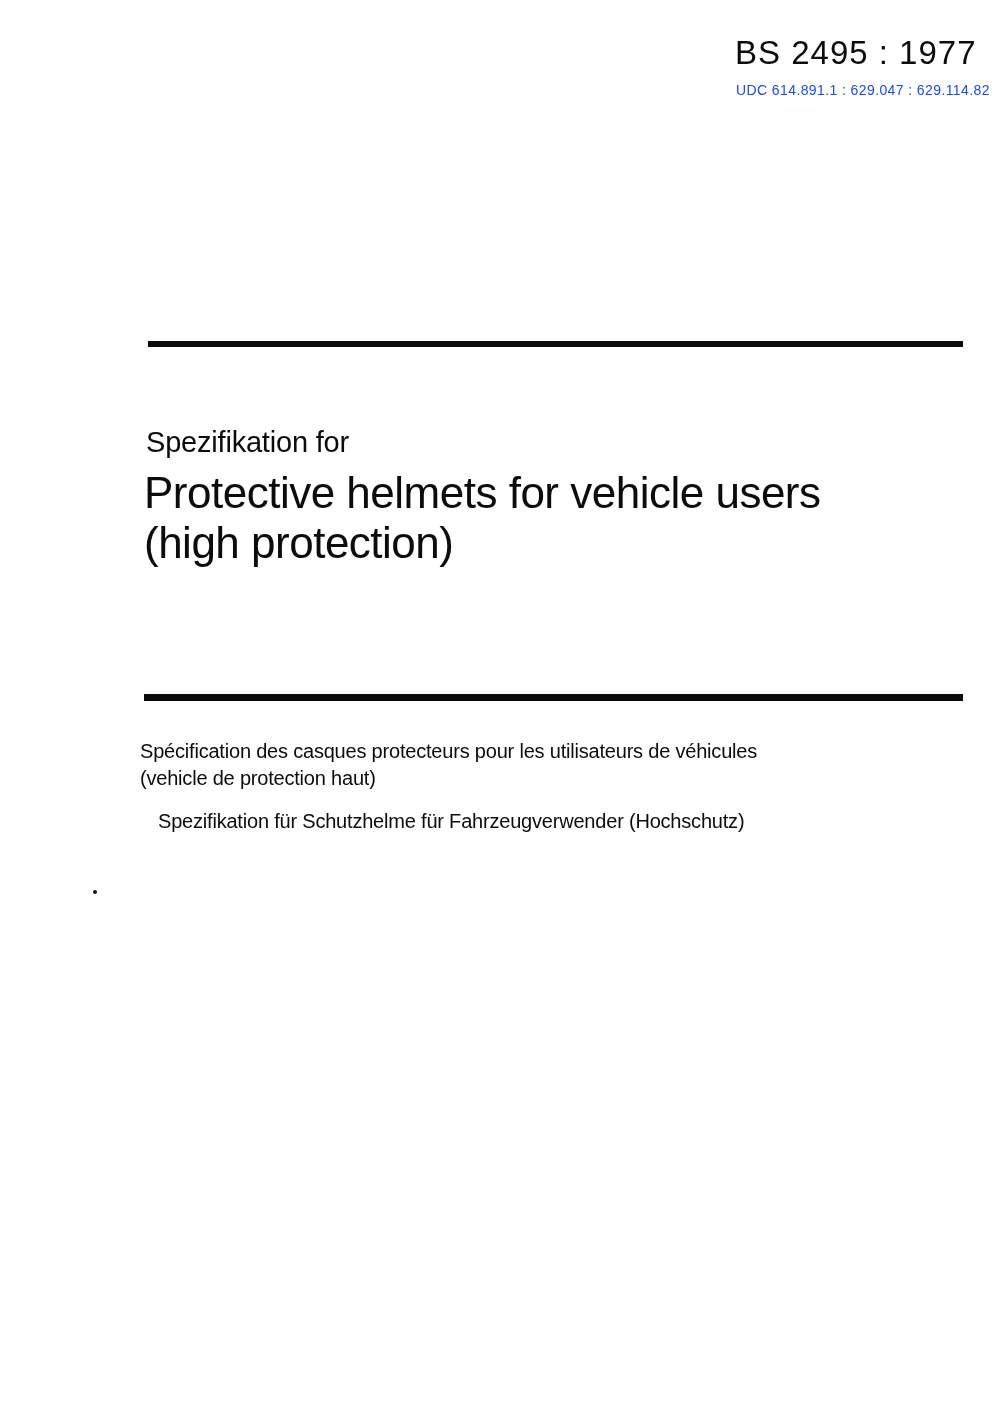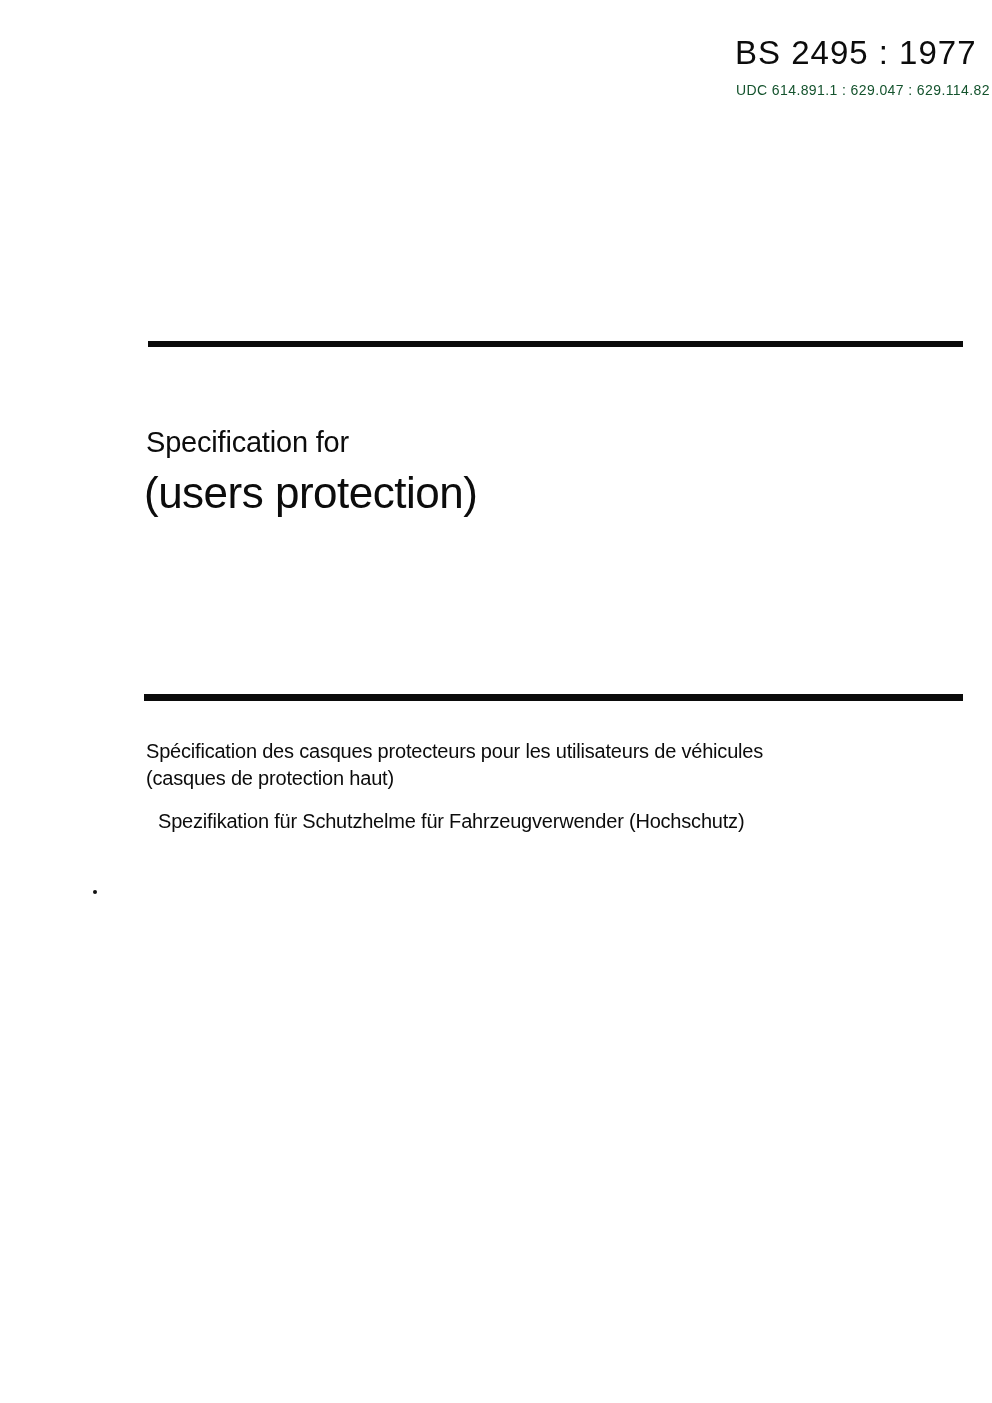--- a/index.html
+++ b/index.html
@@ -20,21 +20,21 @@
     font-size: 33px;
     letter-spacing: 1px;
     white-space: nowrap;
     color: #0c0c0c;
   }
   .udc-number {
     left: 700px; top: 82px;
     font-size: 14px;
     letter-spacing: 0.4px;
     white-space: nowrap;
-    color: #14532d;
+    color: #1d4ed8;
   }
 
   .rule { background: #0b0b0b; }
   .rule-top  { left: 112px; top: 341px; width: 815px; height: 6px; }
   .rule-mid  { left: 108px; top: 694px; width: 819px; height: 7px; }
 
   .heading-prefix {
     left: 110px; top: 426px;
     font-size: 29px;
     letter-spacing: -0.2px;
@@ -43,21 +43,21 @@
   .main-title {
     left: 108px; top: 468px;
     font-size: 44px;
     line-height: 50px;
     letter-spacing: -0.5px;
     margin: 0; font-weight: normal;
   }
   .main-title div { white-space: nowrap; }
 
   .translation-fr {
-    left: 110px; top: 738px;
+    left: 104px; top: 738px;
     font-size: 20px;
     line-height: 27px;
     letter-spacing: -0.2px;
   }
   .translation-fr div { white-space: nowrap; }
   .translation-de {
     left: 122px; top: 810px;
     font-size: 20px;
     letter-spacing: -0.2px;
     white-space: nowrap;
@@ -93,30 +93,31 @@
 </head>
 <body>
 
 <div class="page">
 
   <div class="abs standard-number">BS 2495 : 1977</div>
   <div class="abs udc-number">UDC 614.891.1 : 629.047 : 629.114.82</div>
 
   <div class="abs rule rule-top"></div>
 
-  <div class="abs heading-prefix">Specification for</div>
+  <div class="abs heading-prefix">Spezifikation for</div>
   <h1 class="abs main-title">
-    <div>(users protection)</div>
+    <div>Protective helmets for vehicle users</div>
+    <div>(high protection)</div>
   </h1>
 
   <div class="abs rule rule-mid"></div>
 
   <div class="abs translation-fr">
     <div>Spécification des casques protecteurs pour les utilisateurs de véhicules</div>
-    <div>(casques de protection haut)</div>
+    <div>(vehicle de protection haut)</div>
   </div>
   <div class="abs translation-de">Spezifikation für Schutzhelme für Fahrzeugverwender (Hochschutz)</div>
 
   <div class="abs stray-dot"></div>
 
   <div class="abs copyright-block">
     <div class="copyright-text">NO COPYING WITHOUT BSI PERMISSION EXCEPT AS PERMITTED BY COPYRIGHT LAW</div>
     <div class="copyright-bar"></div>
   </div>
 

